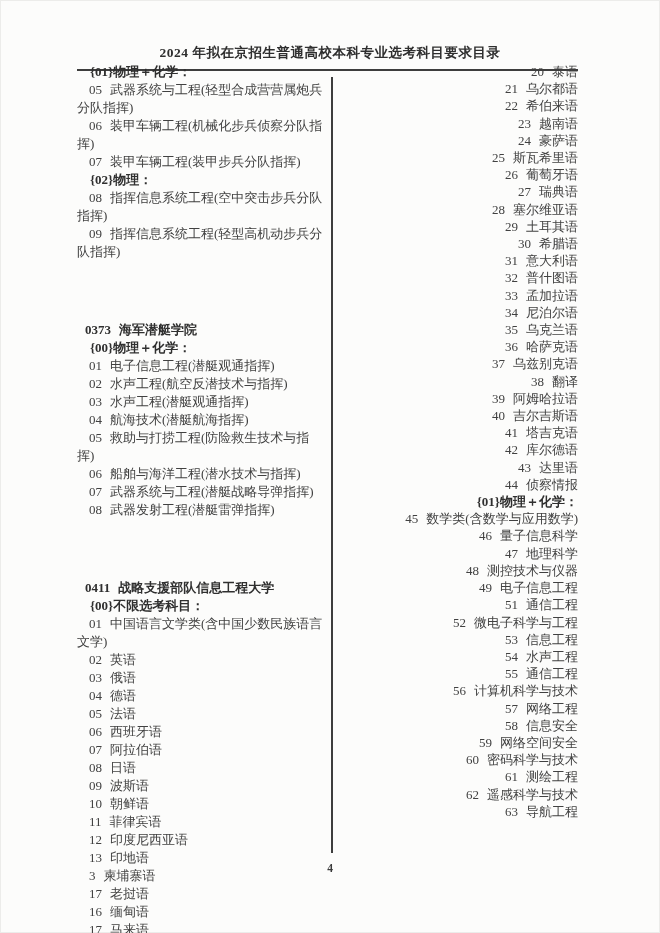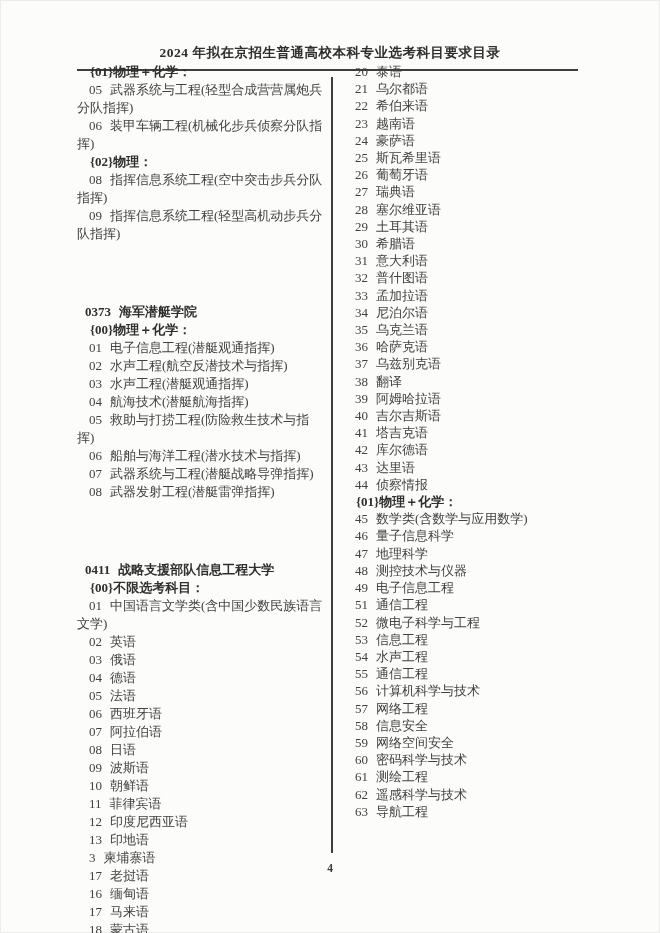--- a/index.html
+++ b/index.html
@@ -25,21 +25,21 @@
   .col-divider{
     position:absolute;top:77px;left:331px;
     width:2px;height:776px;background:#3d3d3d;
   }
   .content{
     position:absolute;top:63px;left:77px;right:82px;
     display:flex;align-items:flex-start;
   }
   .column{font-size:13px;}
   .col-left{width:248px;line-height:18px;}
-  .col-right{flex:1;margin-left:18px;line-height:17.2px;}
+  .col-right{flex:1;margin-left:18px;line-height:17.2px;text-align:right;}
   .blk{white-space:normal;}
   .blk.item{text-indent:12px;}
   .blk.uni{text-indent:8px;font-weight:bold;color:#2f2f2f;margin-top:44px;}
   .blk.subj{text-indent:13px;font-weight:bold;color:#2f2f2f;}
   .blk.gap{height:16px;}
   .num{margin-right:8px;}
   .page-number{
     position:absolute;top:862px;left:0;right:0;
     text-align:center;font-size:11.5px;font-weight:bold;color:#3a3a3a;
   }
@@ -49,20 +49,21 @@
 
 <div class="sheet">
   <div class="header-title">2024 年拟在京招生普通高校本科专业选考科目要求目录</div>
   <div class="header-rule"></div>
   <div class="col-divider"></div>
   <div class="content">
     <div class="column col-left">
         <div class="blk subj">{01}物理＋化学：</div>
         <div class="blk item"><span class="num">05</span><span>武器系统与工程(轻型合成营营属炮兵分队指挥)</span></div>
         <div class="blk item"><span class="num">06</span><span>装甲车辆工程(机械化步兵侦察分队指挥)</span></div>
+        <div class="blk item"><span class="num">07</span><span>装甲车辆工程(装甲步兵分队指挥)</span></div>
         <div class="blk subj">{02}物理：</div>
         <div class="blk item"><span class="num">08</span><span>指挥信息系统工程(空中突击步兵分队指挥)</span></div>
         <div class="blk item"><span class="num">09</span><span>指挥信息系统工程(轻型高机动步兵分队指挥)</span></div>
         <div class="blk gap"></div>
         <div class="blk uni"><span class="num">0373</span><span>海军潜艇学院</span></div>
         <div class="blk subj">{00}物理＋化学：</div>
         <div class="blk item"><span class="num">01</span><span>电子信息工程(潜艇观通指挥)</span></div>
         <div class="blk item"><span class="num">02</span><span>水声工程(航空反潜技术与指挥)</span></div>
         <div class="blk item"><span class="num">03</span><span>水声工程(潜艇观通指挥)</span></div>
         <div class="blk item"><span class="num">04</span><span>航海技术(潜艇航海指挥)</span></div>

